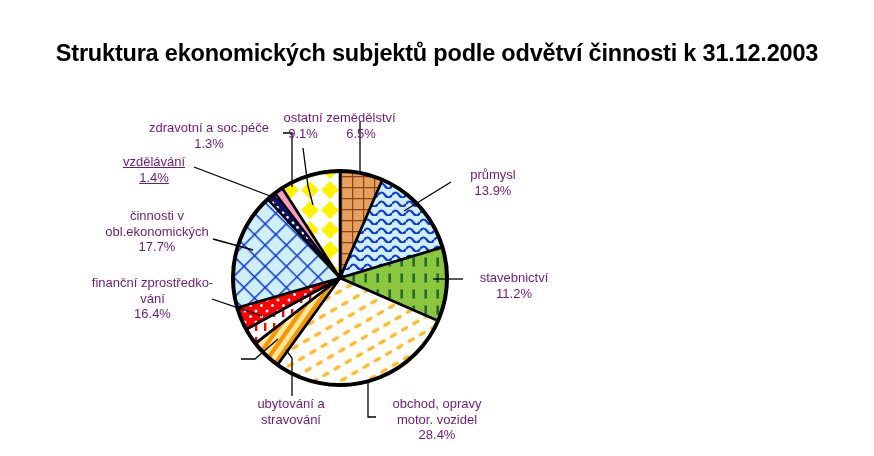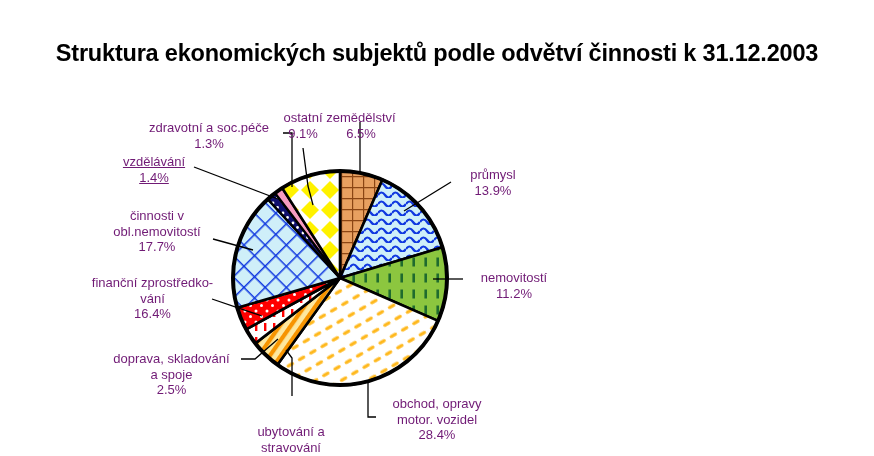--- a/index.html
+++ b/index.html
@@ -191,42 +191,37 @@
       <span class="ln">1.4%</span>
     </div>
 
     <div class="lbl ta-c" style="left:452px; top:167px; width:82px;">
       <span class="ln">průmysl</span>
       <span class="ln">13.9%</span>
     </div>
 
     <div class="lbl ta-c" style="left:101px; top:208px; width:112px;">
       <span class="ln">činnosti v</span>
-      <span class="ln">obl.nemovitostí</span>
+      <span class="ln">obl.ekonomických</span>
       <span class="ln">17.7%</span>
     </div>
 
     <div class="lbl ta-c" style="left:466px; top:270px; width:96px;">
-      <span class="ln">nemovitostí</span>
+      <span class="ln">stavebnictví</span>
       <span class="ln">11.2%</span>
     </div>
 
     <div class="lbl ta-c" style="left:87px; top:275px; width:131px;">
       <span class="ln">finanční zprostředko-</span>
       <span class="ln">vání</span>
       <span class="ln">16.4%</span>
     </div>
 
-    <div class="lbl ta-c" style="left:106px; top:351px; width:131px;">
-      <span class="ln">doprava, skladování</span>
-      <span class="ln">a spoje</span>
-      <span class="ln">2.5%</span>
-    </div>
-
-    <div class="lbl ta-c" style="left:231px; top:396px; width:120px;margin-top:28px;">
+
+    <div class="lbl ta-c" style="left:231px; top:396px; width:120px;">
       <span class="ln">ubytování a</span>
       <span class="ln">stravování</span>
     </div>
 
     <div class="lbl ta-c" style="left:376px; top:396px; width:122px;">
       <span class="ln">obchod, opravy</span>
       <span class="ln">motor. vozidel</span>
       <span class="ln">28.4%</span>
     </div>
 

